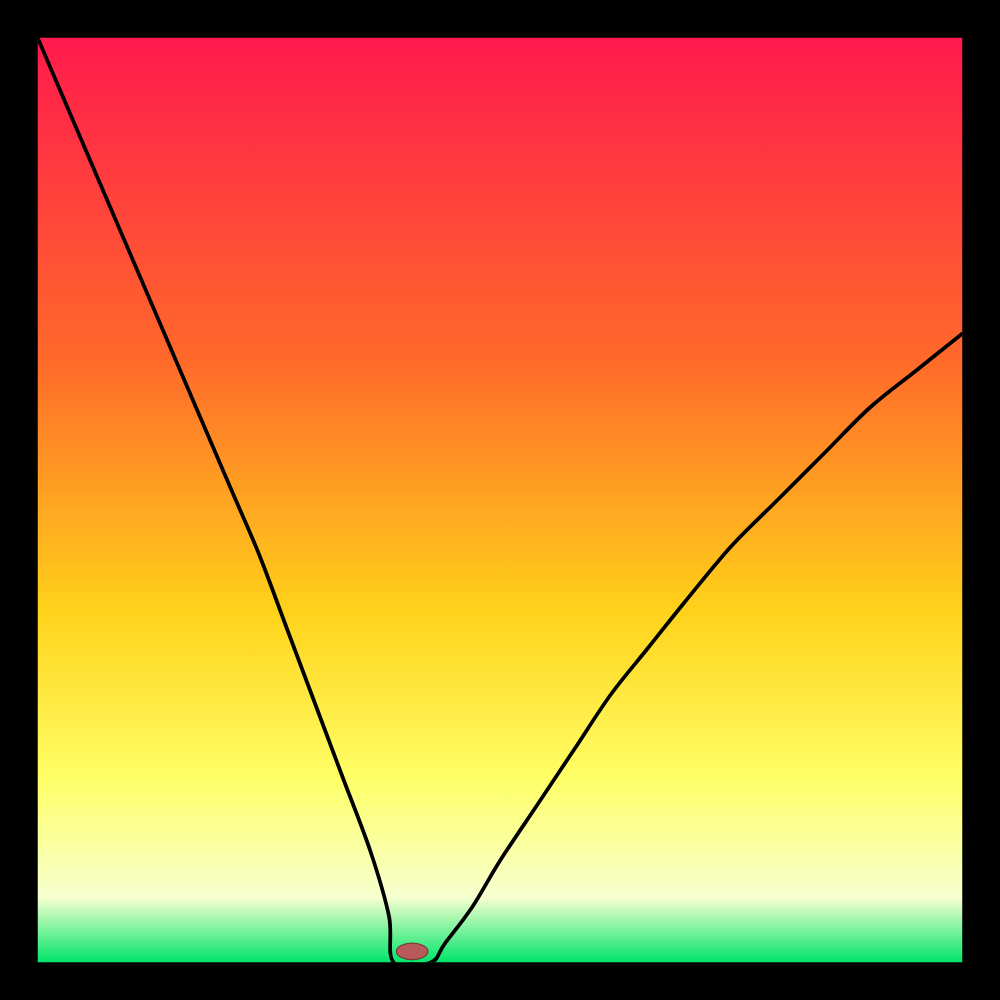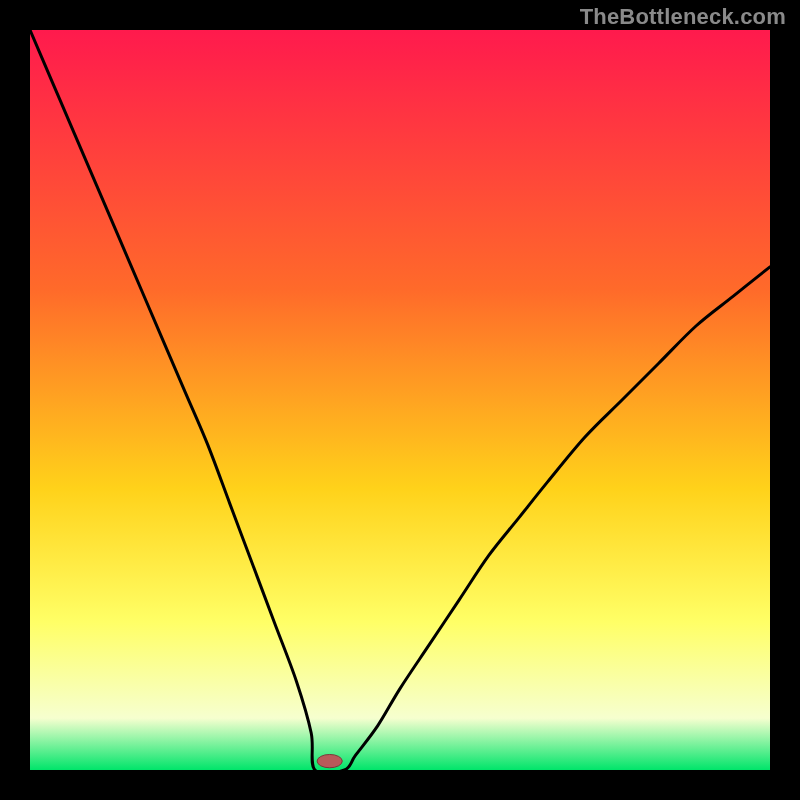--- a/index.html
+++ b/index.html
@@ -34,21 +34,20 @@
     top: 30px;
     width: 740px;
     height: 740px;
   }
   svg { display: block; }
 </style>
 </head>
 <body>
 <div class="frame">
 
-  <div class="watermark">TheBottleneck.com</div>
 
   <div class="plot">
     <svg id="chartSvg" width="740" height="740" viewBox="0 0 740 740">
         <defs>
           <linearGradient id="bg" x1="0" y1="0" x2="0" y2="1">
             <stop offset="0%" stop-color="#ff1a4d"></stop>
             <stop offset="35%" stop-color="#ff6a2a"></stop>
             <stop offset="62%" stop-color="#ffd21a"></stop>
             <stop offset="80%" stop-color="#ffff66"></stop>
             <stop offset="93%" stop-color="#f6ffcf"></stop>

